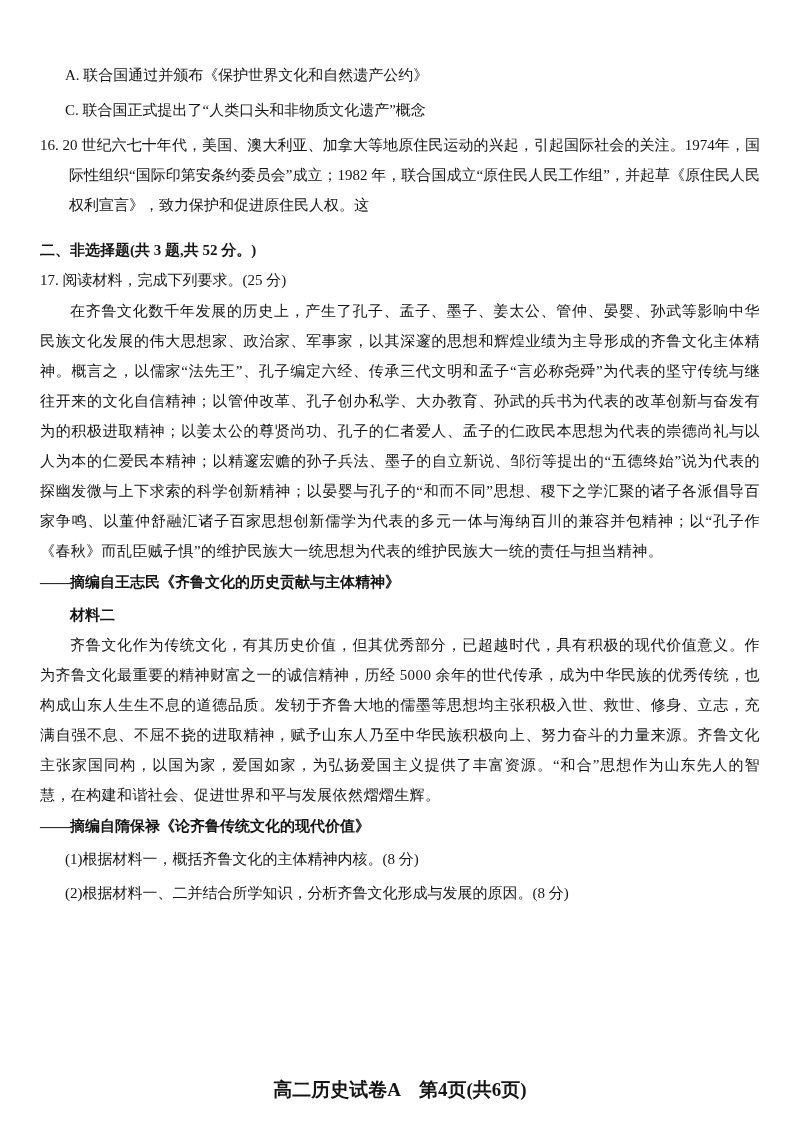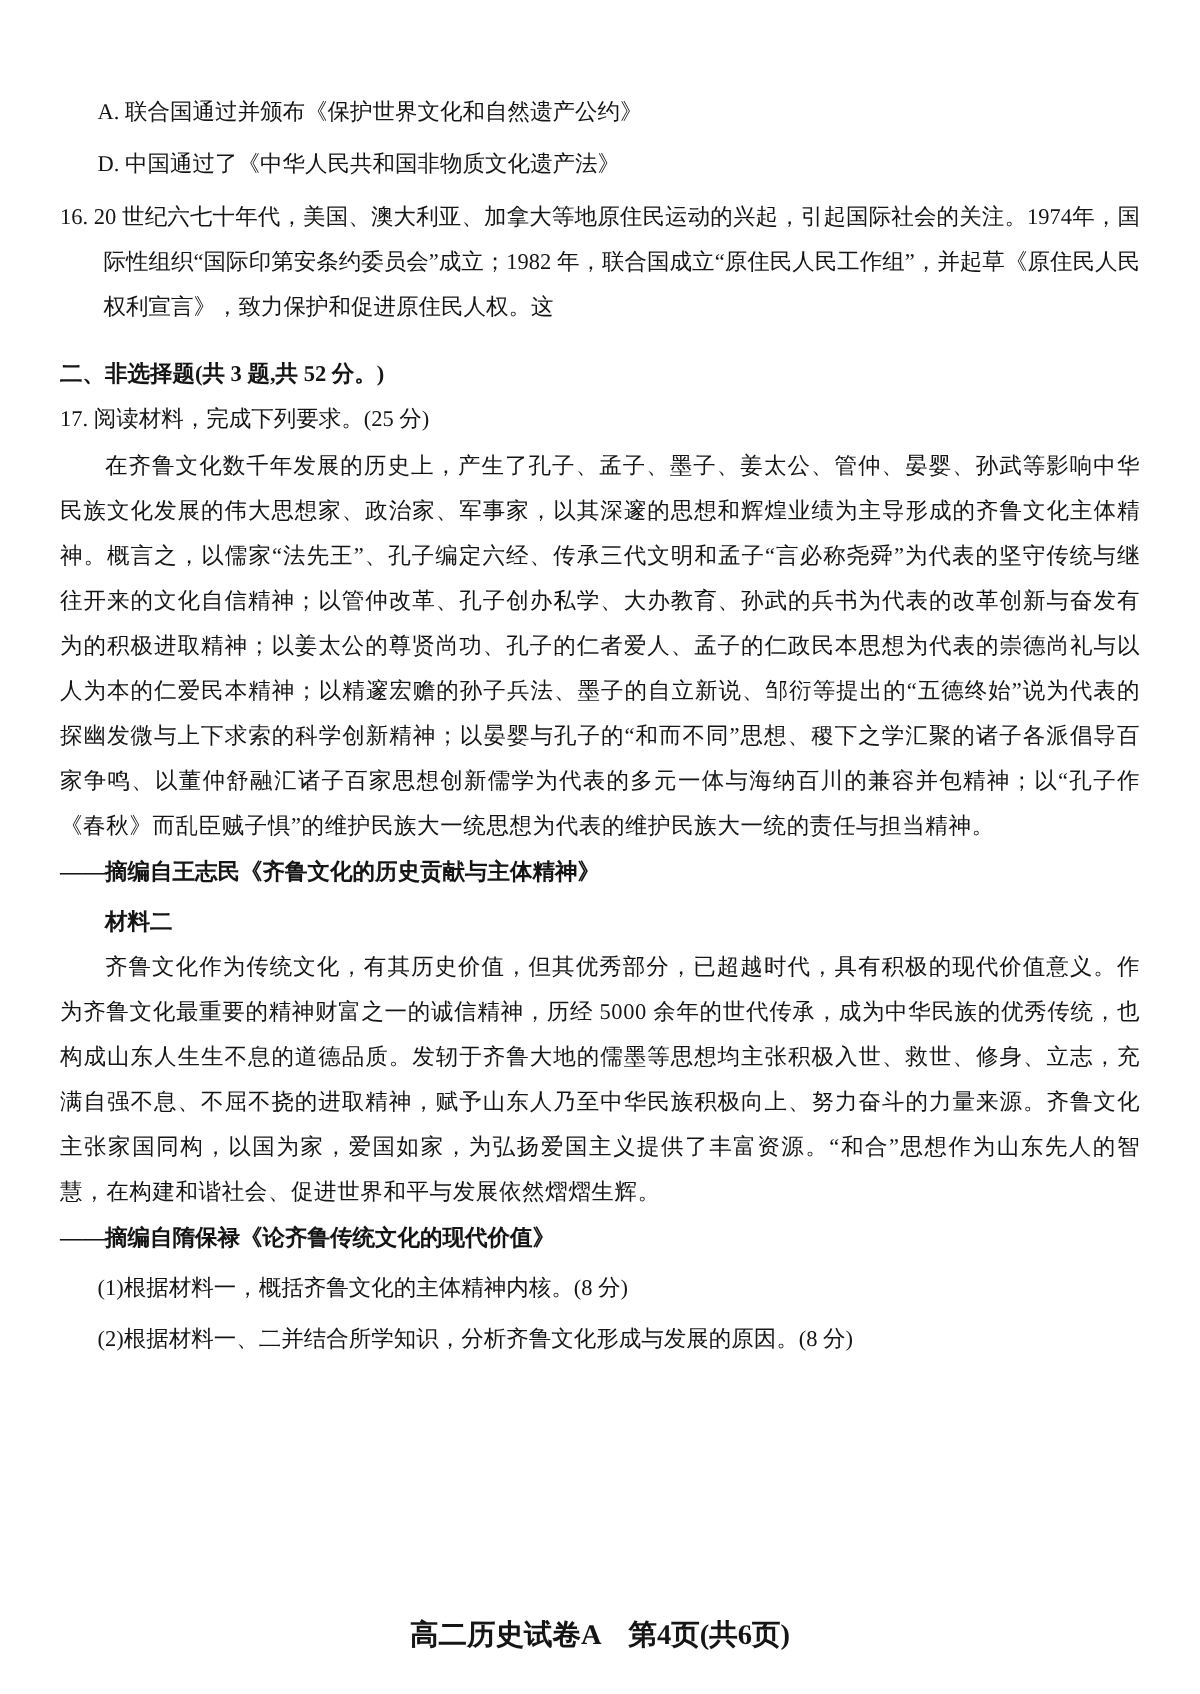--- a/index.html
+++ b/index.html
@@ -19,21 +19,21 @@
   .source{font-weight:bold;text-align:left;line-height:28px;padding-right:6px;margin-top:2px;}
   .subq{line-height:30px;padding-left:25px;margin-top:4px;}
   .footer{position:absolute;left:0;right:0;bottom:26px;text-align:center;font-weight:bold;font-size:19px;}
 </style>
 </head>
 <body>
 
 <div class="sheet">
 
   <div class="opt-line">A. 联合国通过并颁布《保护世界文化和自然遗产公约》</div>
-  <div class="opt-line">D. 中国通过了《中华人民共和国非物质文化遗产法》</div>
+  <div class="opt-line">C. 联合国正式提出了“人类口头和非物质文化遗产”概念</div>
 
   <div class="stem">16. 20 世纪六七十年代，美国、澳大利亚、加拿大等地原住民运动的兴起，引起国际社会的关注。1974年，国际性组织“国际印第安条约委员会”成立；1982 年，联合国成立“原住民人民工作组”，并起草《原住民人民权利宣言》，致力保护和促进原住民人权。这</div>
 
 
   <div class="sec-heading">二、非选择题(共 3 题,共 52 分。)</div>
 
   <div class="q-intro">17. 阅读材料，完成下列要求。(25 分)</div>
 
   <div class="mat-para">在齐鲁文化数千年发展的历史上，产生了孔子、孟子、墨子、姜太公、管仲、晏婴、孙武等影响中华民族文化发展的伟大思想家、政治家、军事家，以其深邃的思想和辉煌业绩为主导形成的齐鲁文化主体精神。概言之，以儒家“法先王”、孔子编定六经、传承三代文明和孟子“言必称尧舜”为代表的坚守传统与继往开来的文化自信精神；以管仲改革、孔子创办私学、大办教育、孙武的兵书为代表的改革创新与奋发有为的积极进取精神；以姜太公的尊贤尚功、孔子的仁者爱人、孟子的仁政民本思想为代表的崇德尚礼与以人为本的仁爱民本精神；以精邃宏赡的孙子兵法、墨子的自立新说、邹衍等提出的“五德终始”说为代表的探幽发微与上下求索的科学创新精神；以晏婴与孔子的“和而不同”思想、稷下之学汇聚的诸子各派倡导百家争鸣、以董仲舒融汇诸子百家思想创新儒学为代表的多元一体与海纳百川的兼容并包精神；以“孔子作《春秋》而乱臣贼子惧”的维护民族大一统思想为代表的维护民族大一统的责任与担当精神。</div>
   <div class="source">——摘编自王志民《齐鲁文化的历史贡献与主体精神》</div>

